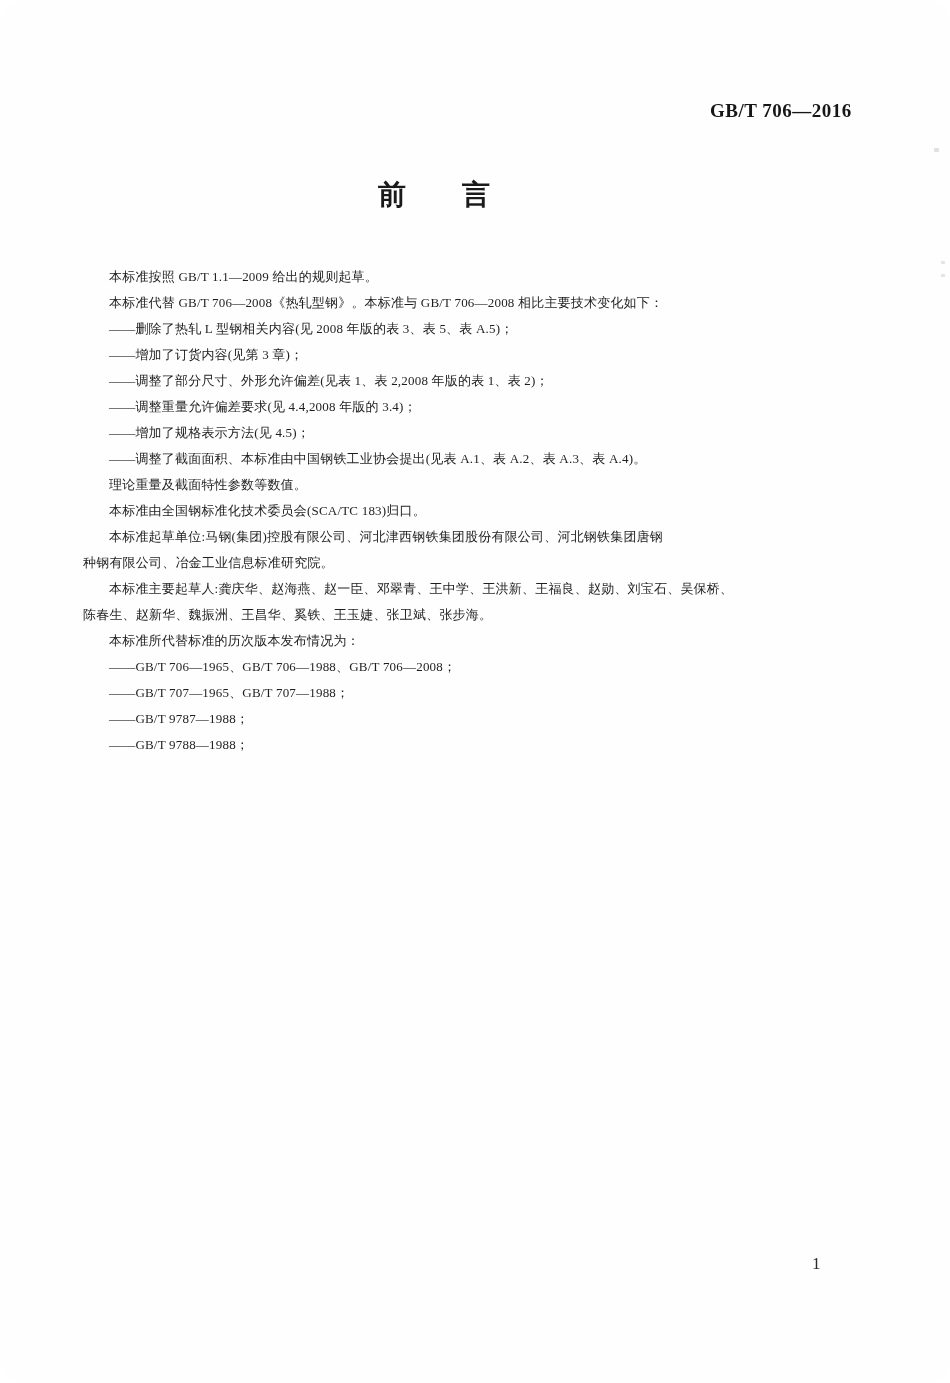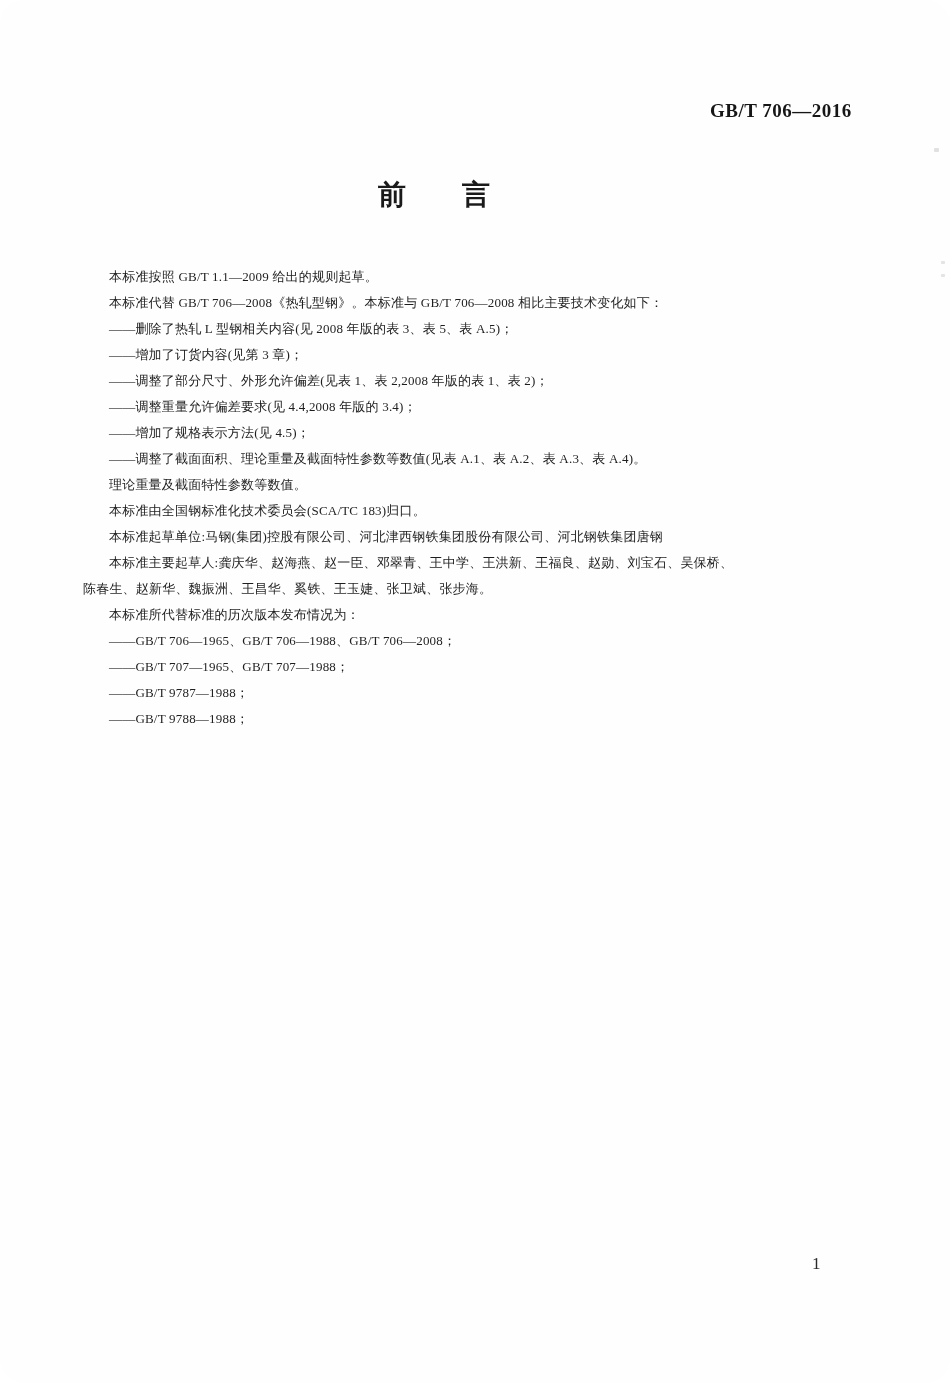--- a/index.html
+++ b/index.html
@@ -80,24 +80,25 @@
   <div class="doc-title">前　　言</div>
 
   <div class="content">
     <div class="line indent">本标准按照 GB/T 1.1—2009 给出的规则起草。</div>
     <div class="line indent">本标准代替 GB/T 706—2008《热轧型钢》。本标准与 GB/T 706—2008 相比主要技术变化如下：</div>
     <div class="line indent">——删除了热轧 L 型钢相关内容(见 2008 年版的表 3、表 5、表 A.5)；</div>
     <div class="line indent">——增加了订货内容(见第 3 章)；</div>
     <div class="line indent">——调整了部分尺寸、外形允许偏差(见表 1、表 2,2008 年版的表 1、表 2)；</div>
     <div class="line indent">——调整重量允许偏差要求(见 4.4,2008 年版的 3.4)；</div>
     <div class="line indent">——增加了规格表示方法(见 4.5)；</div>
-    <div class="line indent">——调整了截面面积、理论重量及截面特性参数等数值(见表 A.1、表 A.2、表 A.3、表 A.4)。</div>
+    <div class="line indent">——调整了截面面积、本标准由中国钢铁工业协会提出(见表 A.1、表 A.2、表 A.3、表 A.4)。</div>
     <div class="line indent">理论重量及截面特性参数等数值。</div>
     <div class="line indent">本标准由全国钢标准化技术委员会(SCA/TC 183)归口。</div>
     <div class="line indent">本标准起草单位:马钢(集团)控股有限公司、河北津西钢铁集团股份有限公司、河北钢铁集团唐钢</div>
+    <div class="line">种钢有限公司、冶金工业信息标准研究院。</div>
     <div class="line indent">本标准主要起草人:龚庆华、赵海燕、赵一臣、邓翠青、王中学、王洪新、王福良、赵勋、刘宝石、吴保桥、</div>
     <div class="line">陈春生、赵新华、魏振洲、王昌华、奚铁、王玉婕、张卫斌、张步海。</div>
     <div class="line indent">本标准所代替标准的历次版本发布情况为：</div>
     <div class="line indent">——GB/T 706—1965、GB/T 706—1988、GB/T 706—2008；</div>
     <div class="line indent">——GB/T 707—1965、GB/T 707—1988；</div>
     <div class="line indent">——GB/T 9787—1988；</div>
     <div class="line indent">——GB/T 9788—1988；</div>
   </div>
 
   <div class="page-number">1</div>

